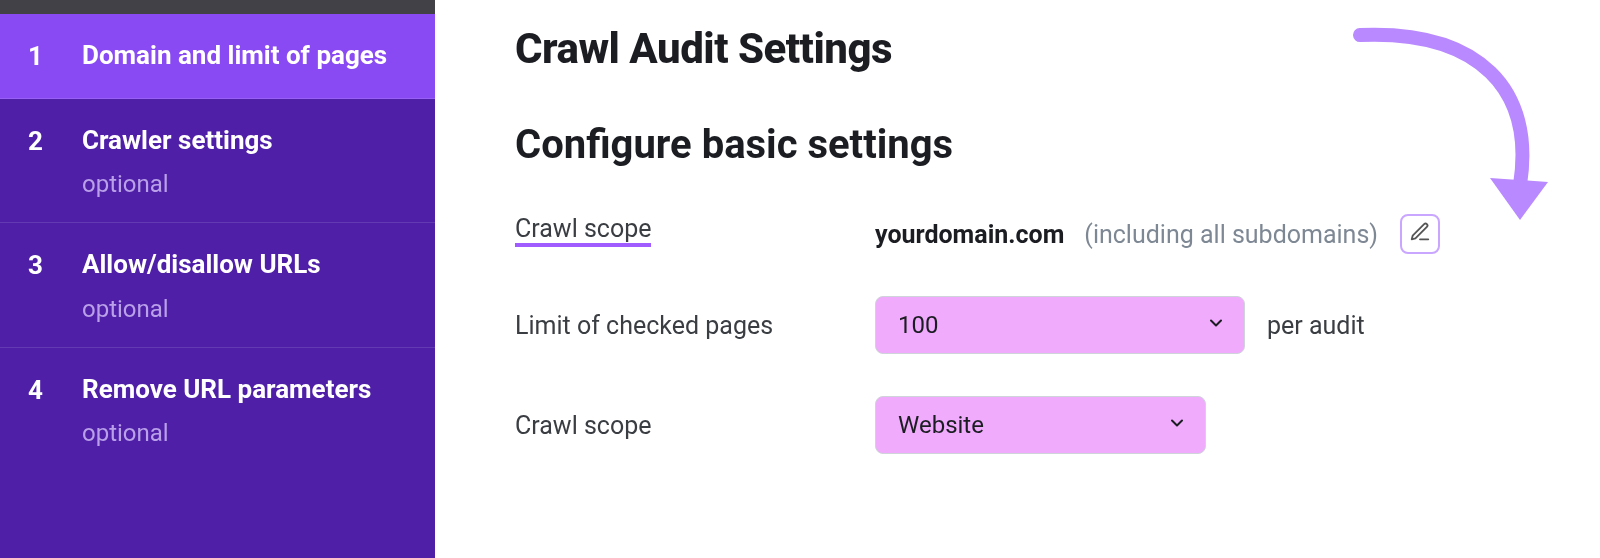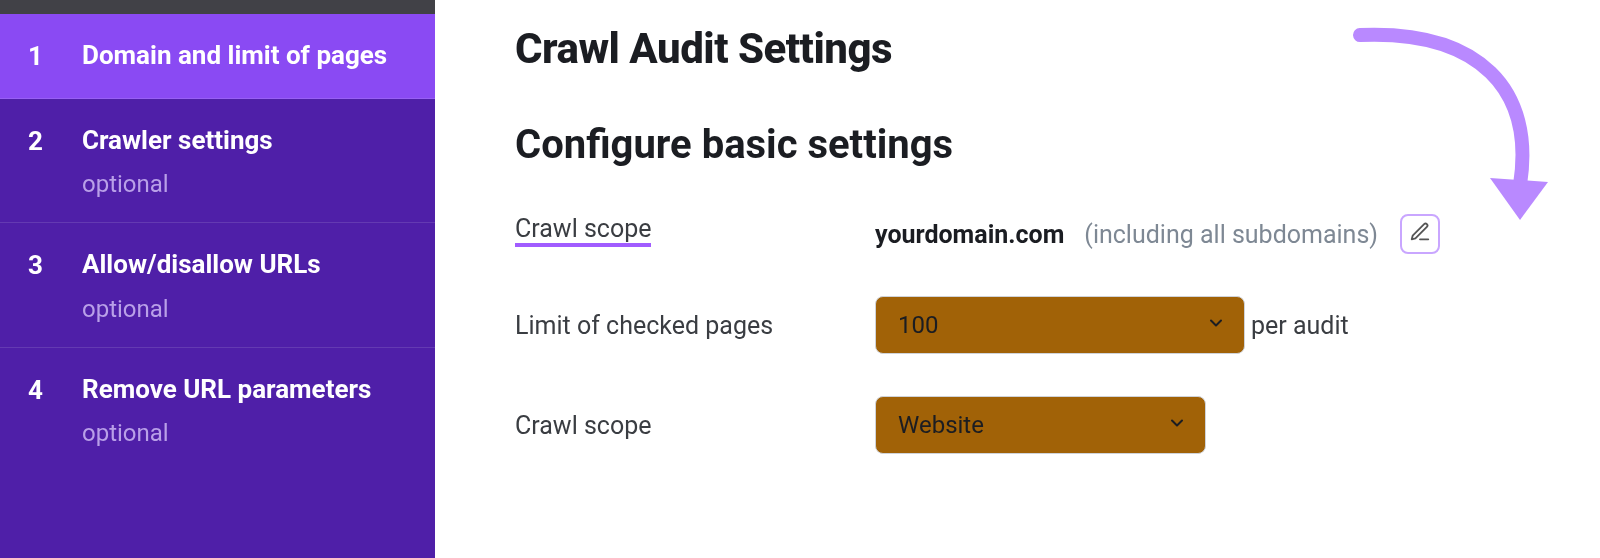--- a/index.html
+++ b/index.html
@@ -25,24 +25,24 @@
   .row .field-label { width: 360px; flex: 0 0 360px; font-size: 25px; color: #3a3d42; }
   .field-label.active-tab { display: inline-block; width: auto; padding-bottom: 0; border-bottom: 4px solid #A15CFF; margin-right: auto; }
   .row.scope { align-items: flex-start; }
   .row.scope .field-label { padding-top: 0; }
   .scope-wrap { width: 360px; flex: 0 0 360px; }
 
   .scope-value { font-size: 25px; display: flex; align-items: center; gap: 20px; flex-wrap: wrap; }
   .scope-value .domain { font-weight: 700; color: #1b1d22; }
   .scope-value .note { color: #7e8894; }
 
-  .select { position: relative; width: 370px; height: 58px; border: 1.5px solid #cfd3da; border-radius: 8px; background: #a16207; display: flex; align-items: center; padding: 0 50px 0 22px; font-size: 24px; color: #1b1d22; cursor: pointer; }
+  .select { position: relative; width: 370px; height: 58px; border: 1.5px solid #cfd3da; border-radius: 8px; background: #f0abfc; display: flex; align-items: center; padding: 0 50px 0 22px; font-size: 24px; color: #1b1d22; cursor: pointer; }
   .select.small { width: 331px; }
   .select .chev { position: absolute; right: 18px; top: 50%; transform: translateY(-50%); }
-  .suffix { margin-left: 6px; font-size: 25px; color: #3a3d42; }
+  .suffix { margin-left: 22px; font-size: 25px; color: #3a3d42; }
 
   .edit-btn { width: 40px; height: 40px; border: 2px solid #C9A6FF; border-radius: 8px; display: inline-flex; align-items: center; justify-content: center; cursor: pointer; margin-left: 2px; flex-shrink: 0; }
   .edit-btn svg { stroke: #555; }
 
   
   .arrow-annot { position: absolute; top: 20px; right: 40px; pointer-events: none; }
 </style>
 </head>
 <body>
 

